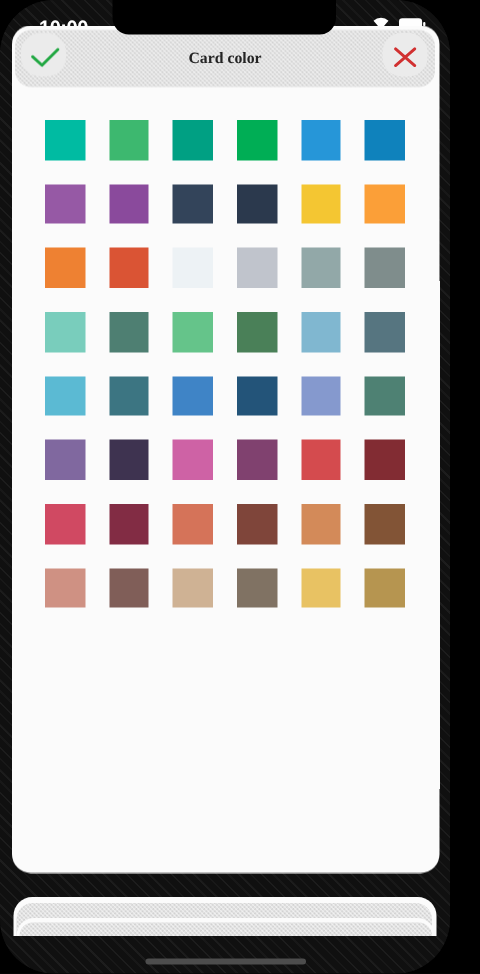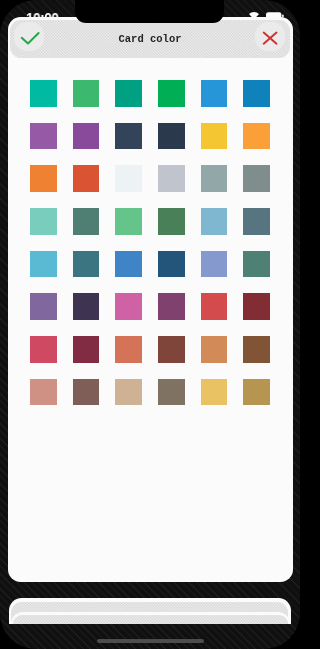--- a/index.html
+++ b/index.html
@@ -34,21 +34,21 @@
           background:#FBFBFB; border-radius:12.5px; overflow:hidden; z-index:5; }
   #header { position:absolute; left:2.5px; top:3.5px; width:280px; height:38px;
             background:#E1E1E1; border-radius:11px; }
   #headerdither { position:absolute; inset:0; border-radius:11px; pointer-events:none;
      background-image:
        repeating-linear-gradient(45deg, rgba(255,255,255,0.55) 0 1px, rgba(0,0,0,0) 1px 2px),
        repeating-linear-gradient(-45deg, rgba(190,190,190,0.45) 0 1px, rgba(0,0,0,0) 1px 2px);
      background-size:2.83px 2.83px, 2.83px 2.83px; }
   #title { position:absolute; left:0; right:0; top:12.5px; text-align:center; font-size:10.5px;
            font-weight:700; color:#242424; will-change:transform; line-height:13px;
-           font-family:Liberation Mono, monospace; }
+           font-family:Liberation Serif, serif; }
   .hbtn { position:absolute; top:1.8px; width:30px; height:29.7px; border-radius:13px;
           background:#EBEBEB; }
   #okbtn { left:4.2px; }
   #closebtn { left:244.8px; }
   .hbtn svg { position:absolute; }
   #grid { position:absolute; left:0; top:0; right:0; bottom:0; }
   .sw { position:absolute; width:26.5px; height:26.5px; }
   
   #card2 { position:absolute; left:8.85px; top:598px; width:282px; height:26px;
            background:#FBFBFB; border-radius:12.5px 12.5px 0 0; z-index:4; }

